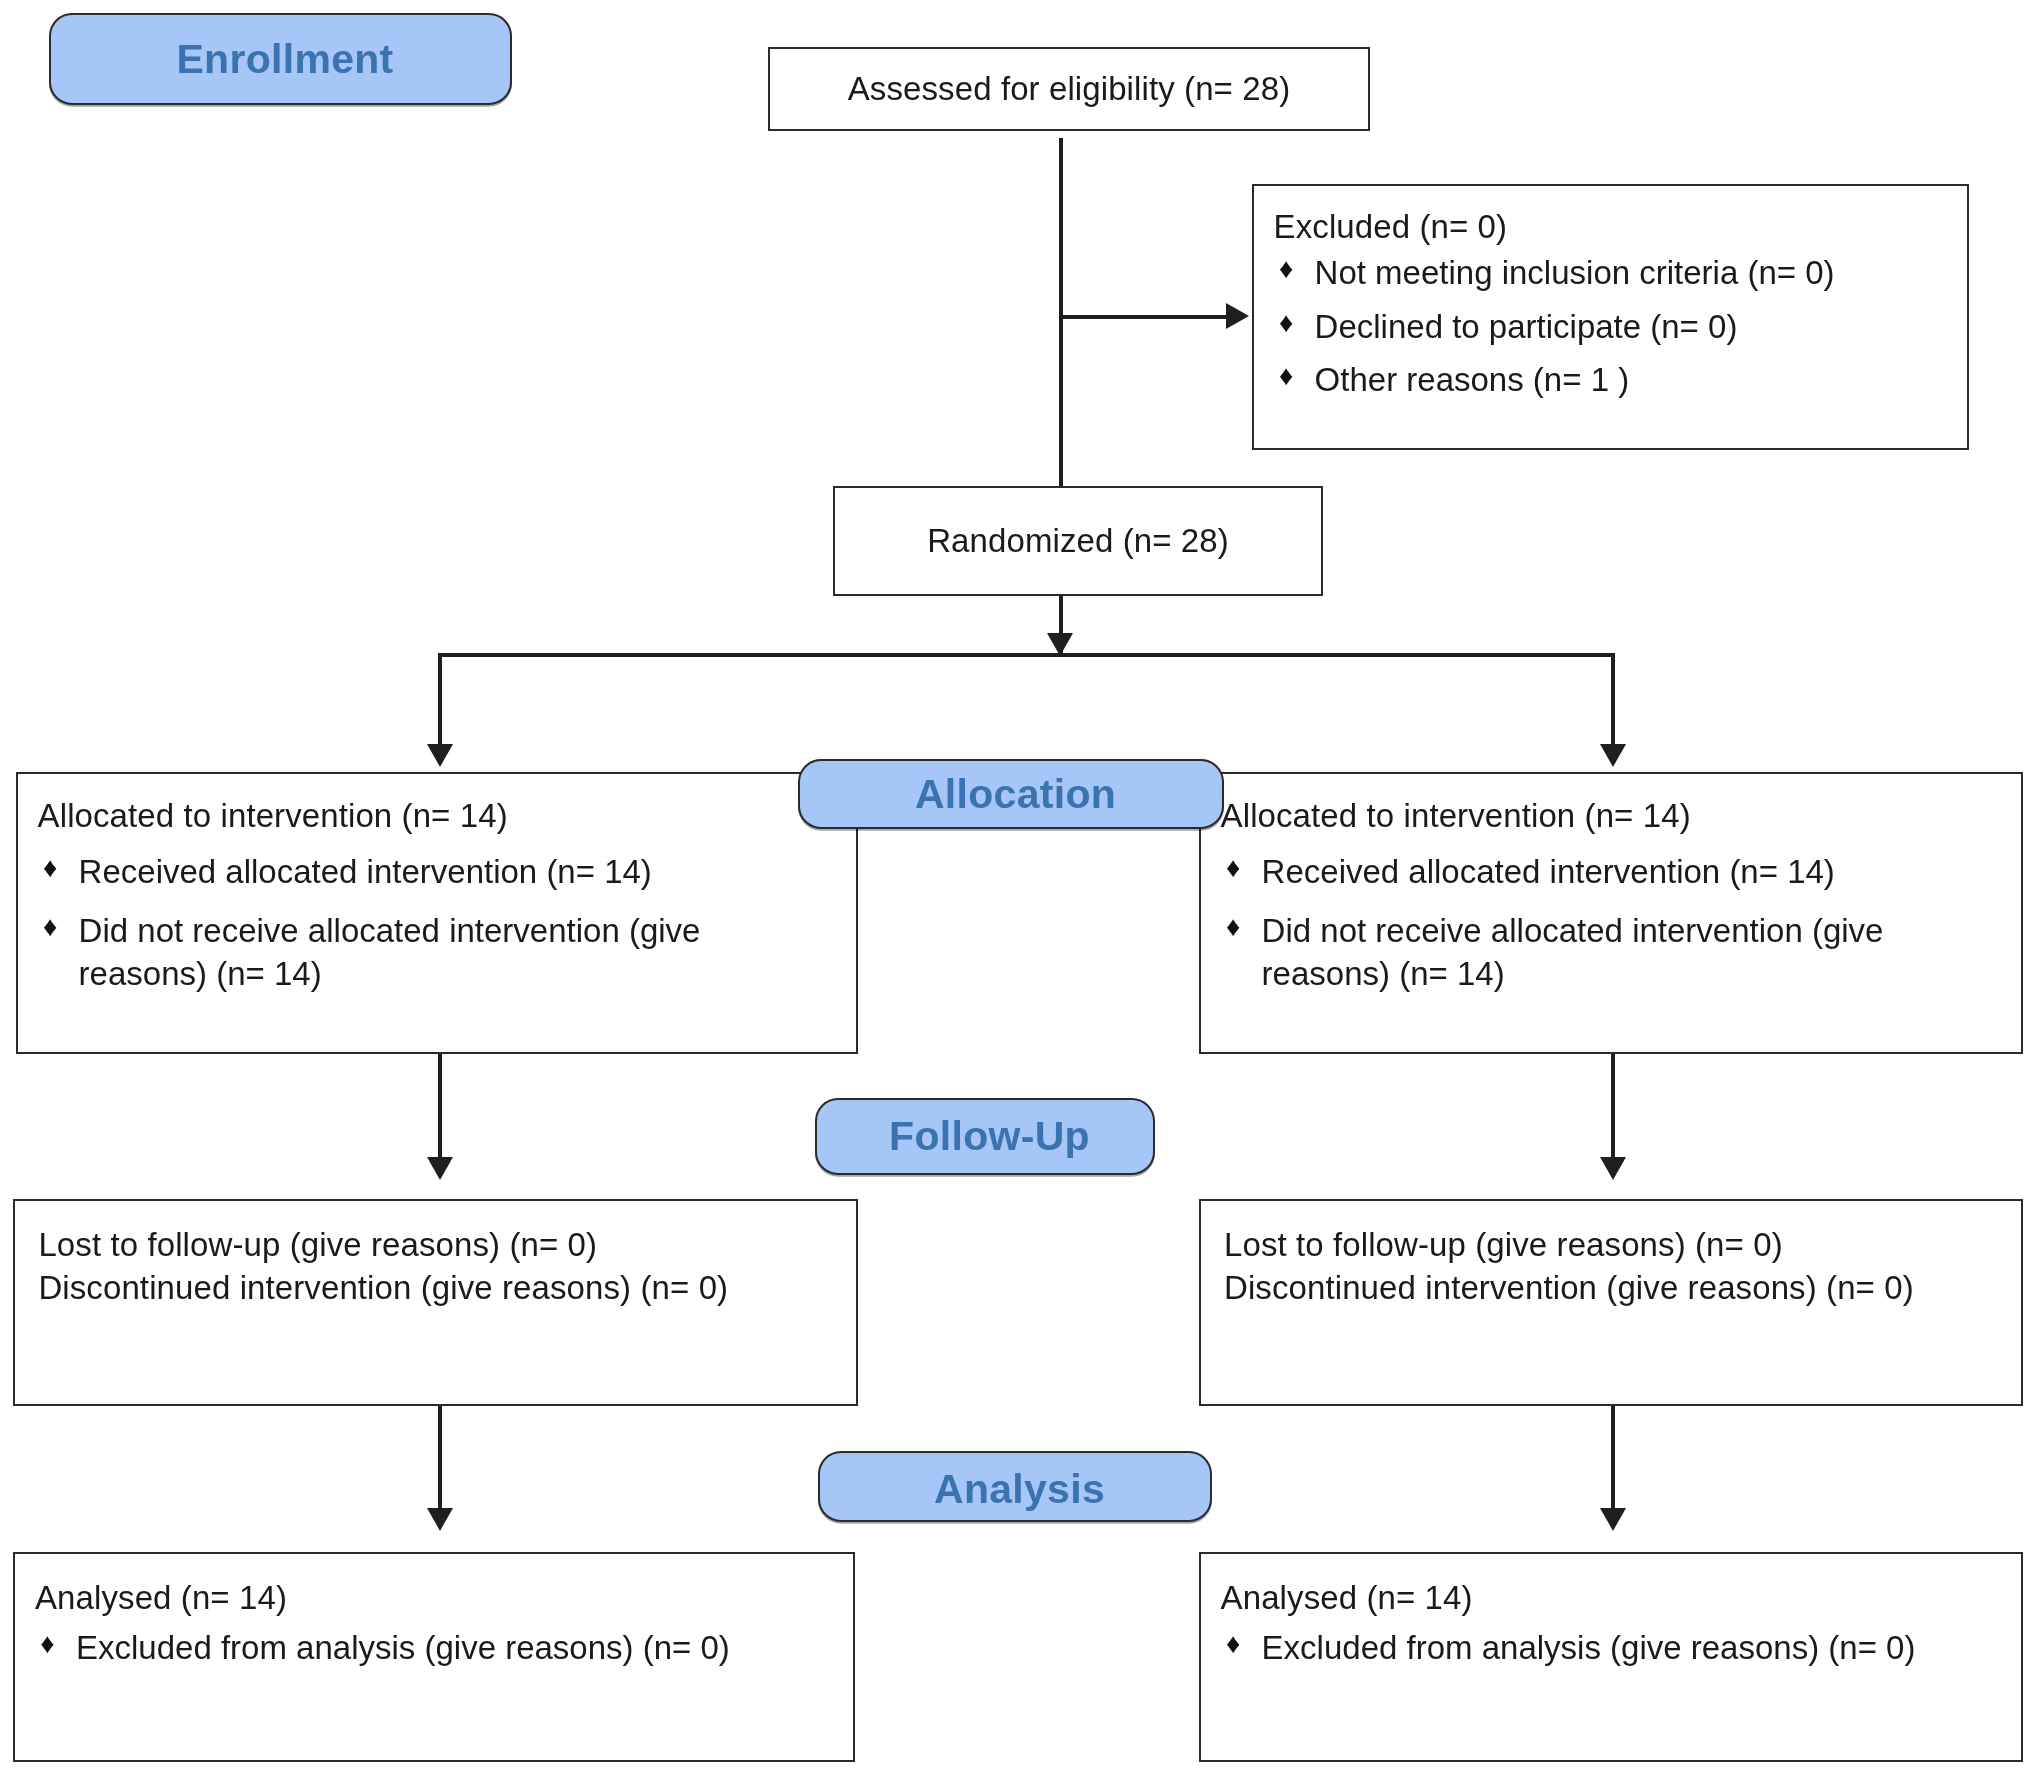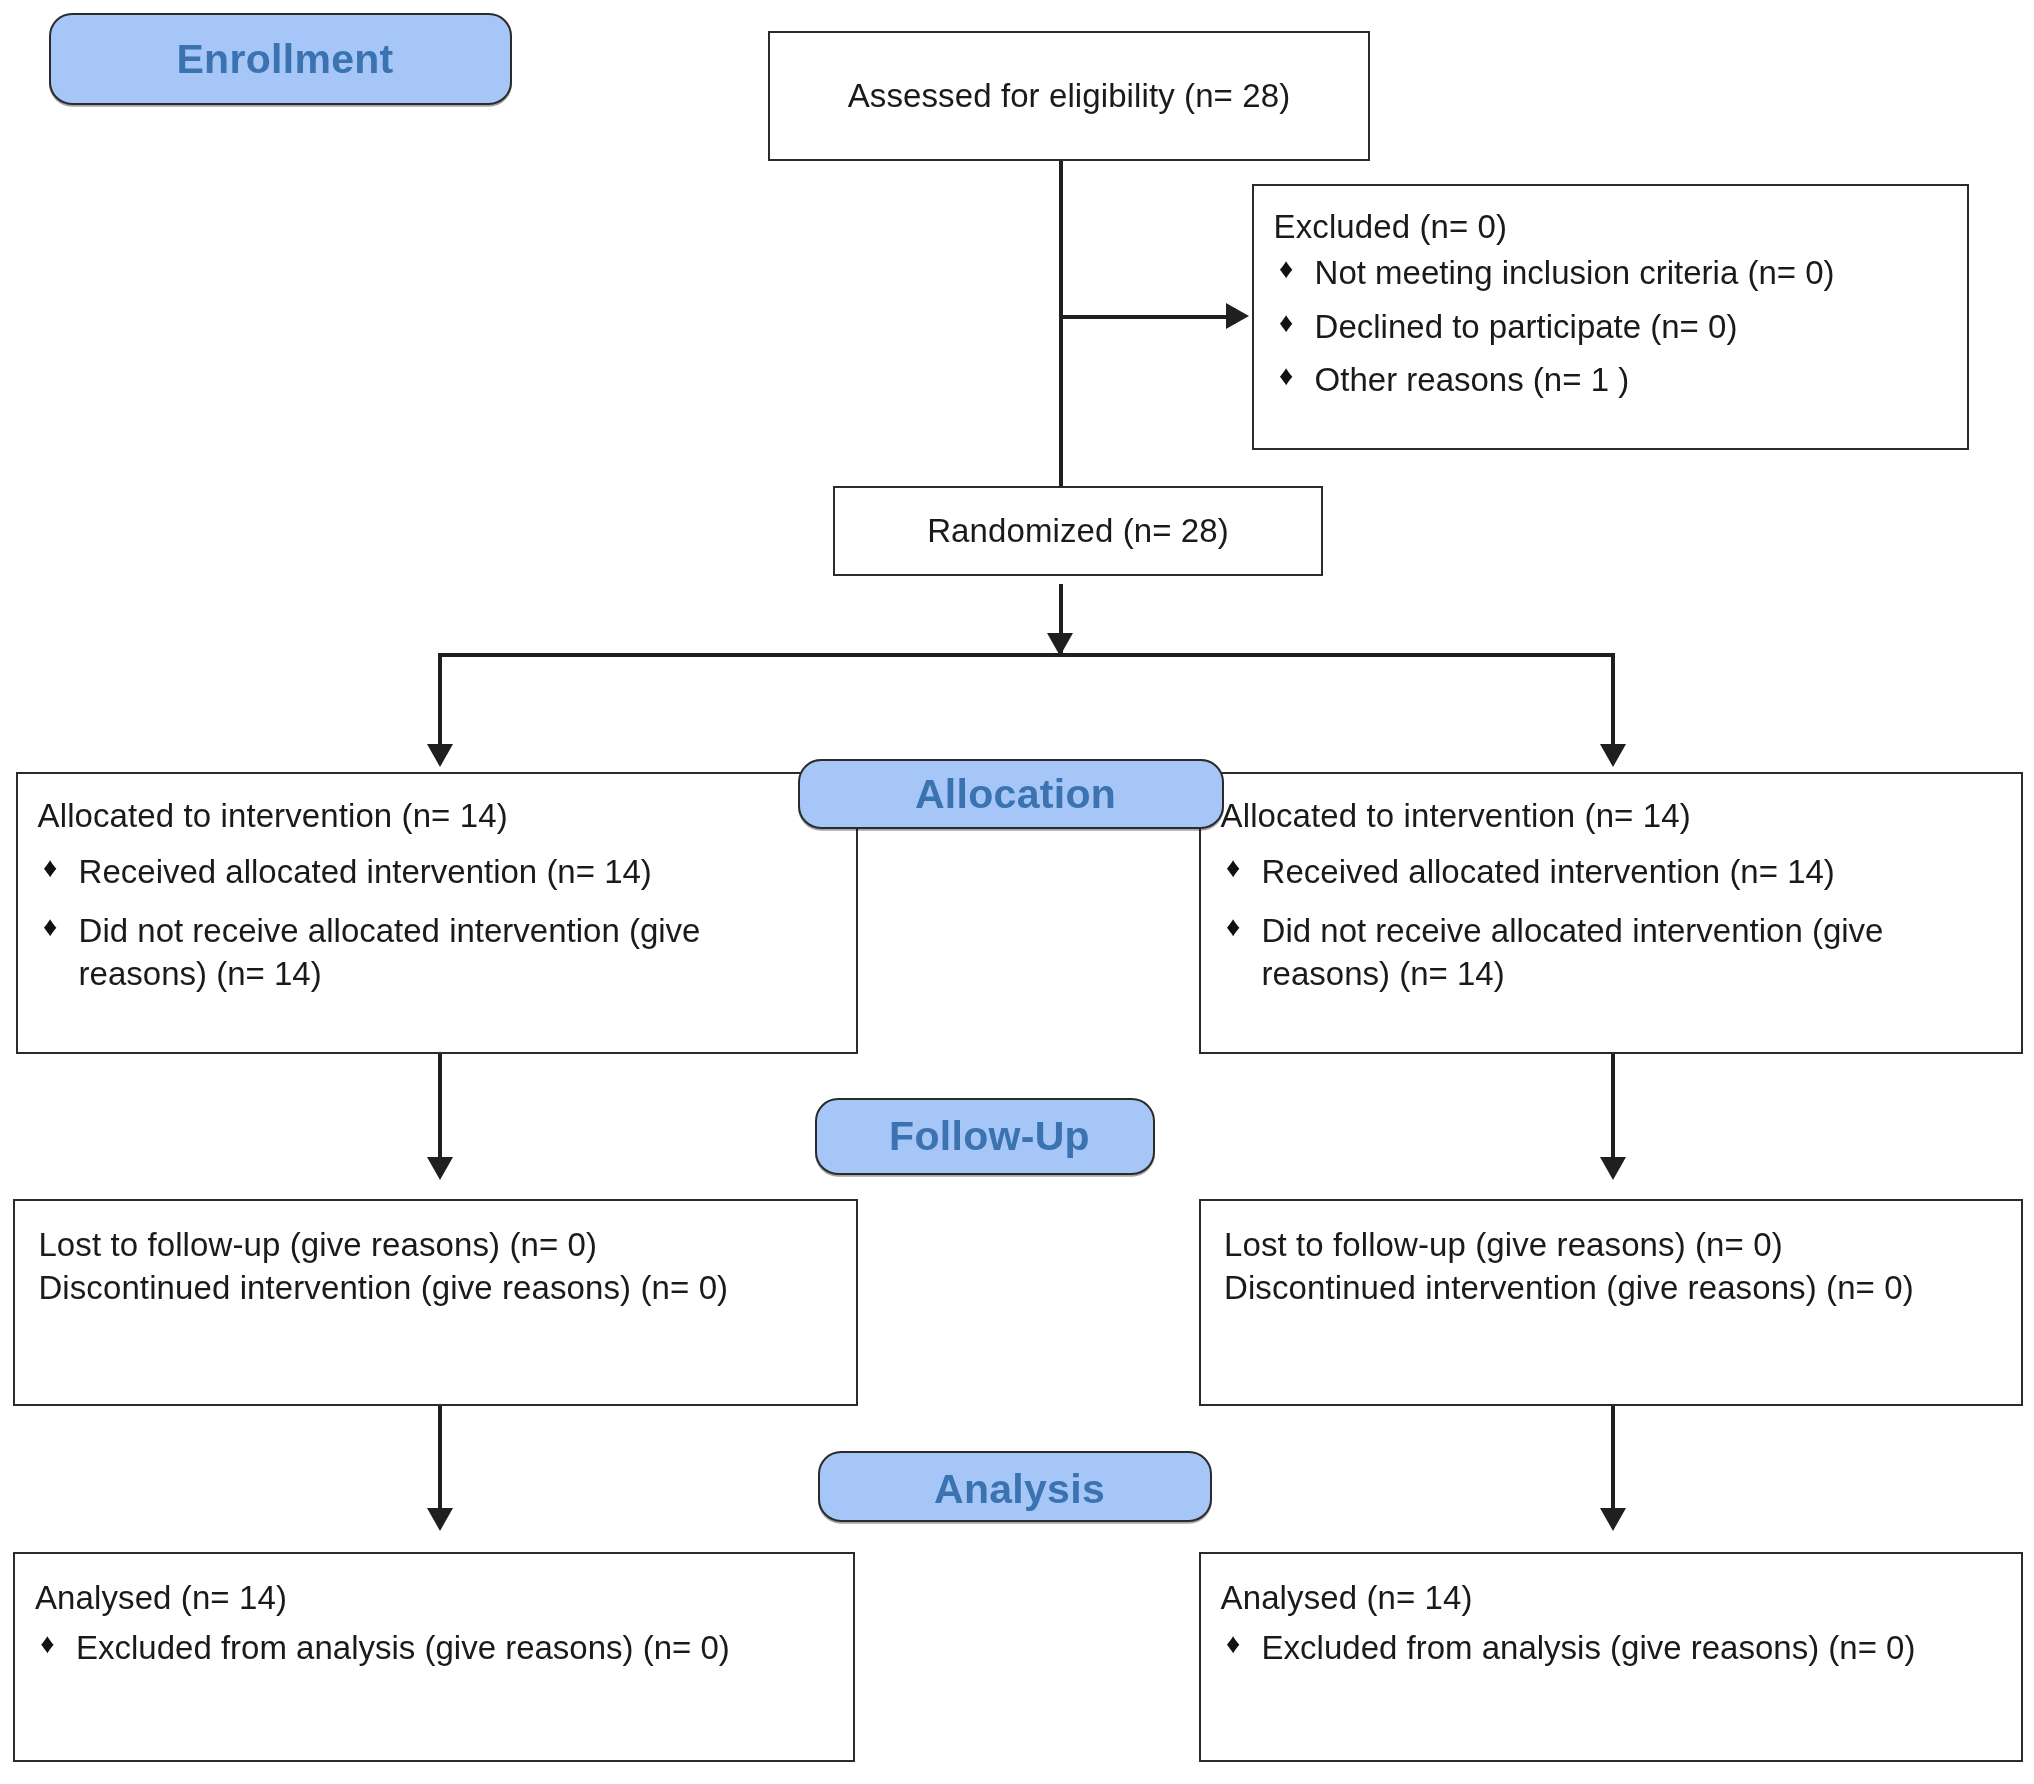--- a/index.html
+++ b/index.html
@@ -157,21 +157,21 @@
   </div>
 
   <div class="pill" style="left:815px; top:1098px; width:340px; height:77px;">
     <span>Follow-Up</span>
   </div>
 
   <div class="pill clipped" style="left:818px; top:1451px; width:394px; height:71px;">
     <span>Analysis</span>
   </div>
 
-  <div class="node centered" style="left:768px; top:31px; width:602px; height:130px;">
+  <div class="node centered" style="left:768px; top:47px; width:602px; height:84px;">
     <div class="body">
       <div class="line">Assessed for eligibility (n= 28)</div>
     </div>
   </div>
 
   <div class="node" style="left:1252px; top:184px; width:717px; height:125px; height:125px;"></div>
 
   <div class="node" style="left:1252px; top:184px; width:717px; height:266px;">
     <div class="body" style="padding:19.6px 23px 0 19.6px;">
       <div class="line">Excluded (n= 0)</div>
@@ -185,21 +185,21 @@
           <span>Declined to participate (n= 0)</span>
         </li>
         <li>
           <span class="dia">♦</span>
           <span>Other reasons (n= 1 )</span>
         </li>
       </ul>
     </div>
   </div>
 
-  <div class="node centered" style="left:833px; top:486px; width:490px; height:90px;">
+  <div class="node centered" style="left:833px; top:486px; width:490px; height:110px;">
     <div class="body">
       <div class="line">Randomized (n= 28)</div>
     </div>
   </div>
 
   <div class="node" style="left:16px; top:772px; width:842px; height:282px;">
     <div class="body" style="padding:21.4px 23px 0 19.6px;">
       <div class="line">Allocated to intervention (n= 14)</div>
       <ul class="bullets" style="margin-top:12.5px;">
         <li style="margin-bottom:16px;">

